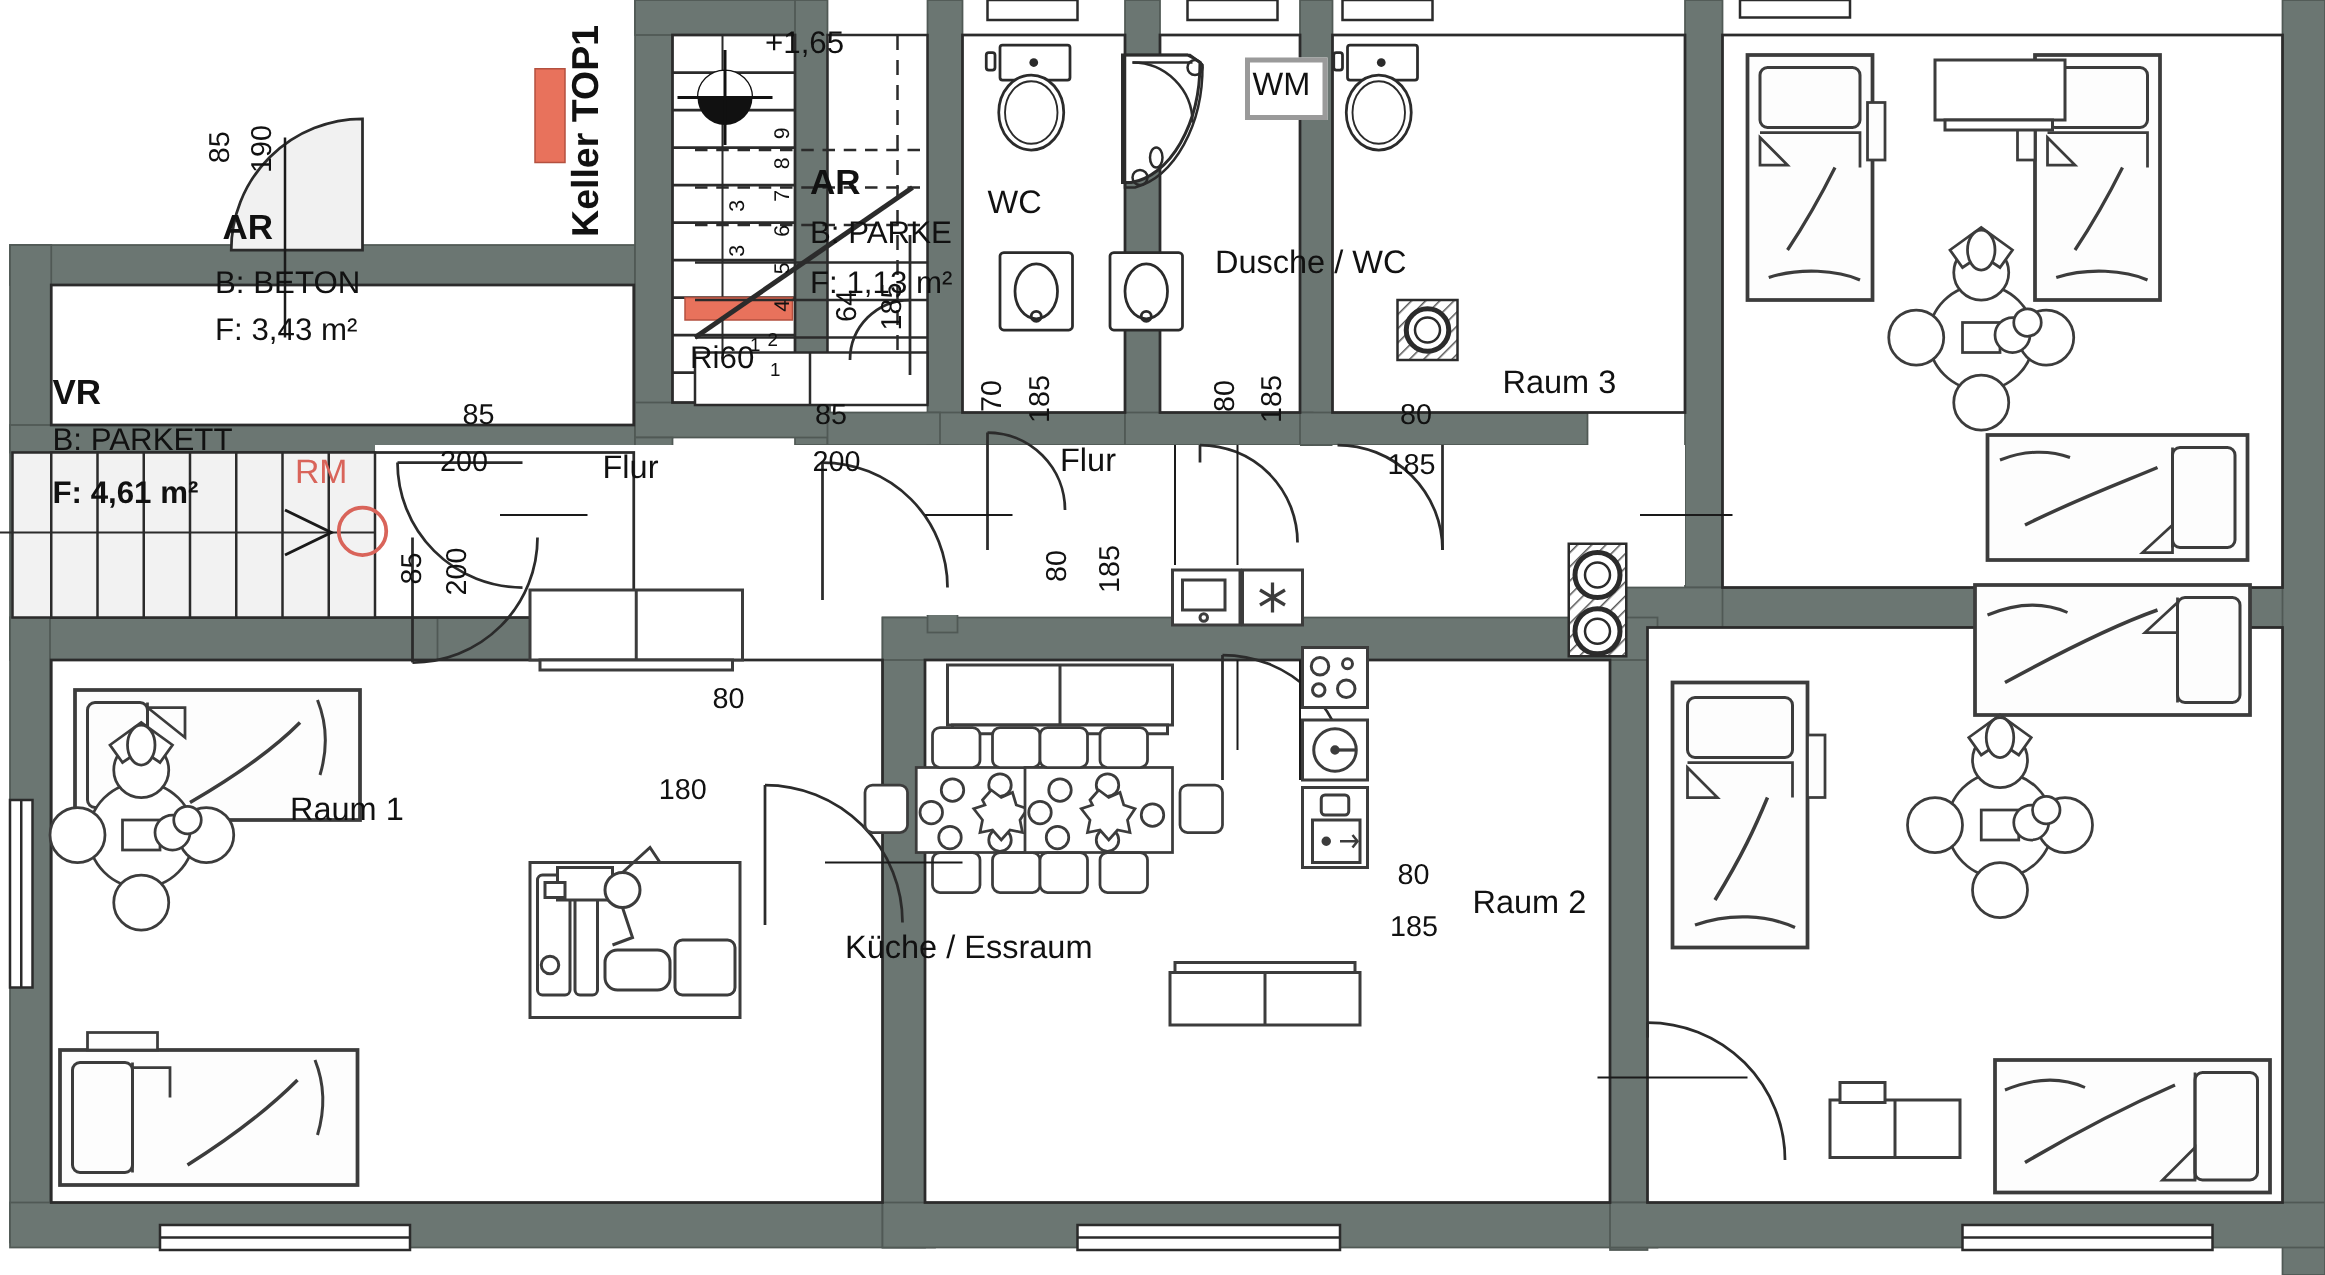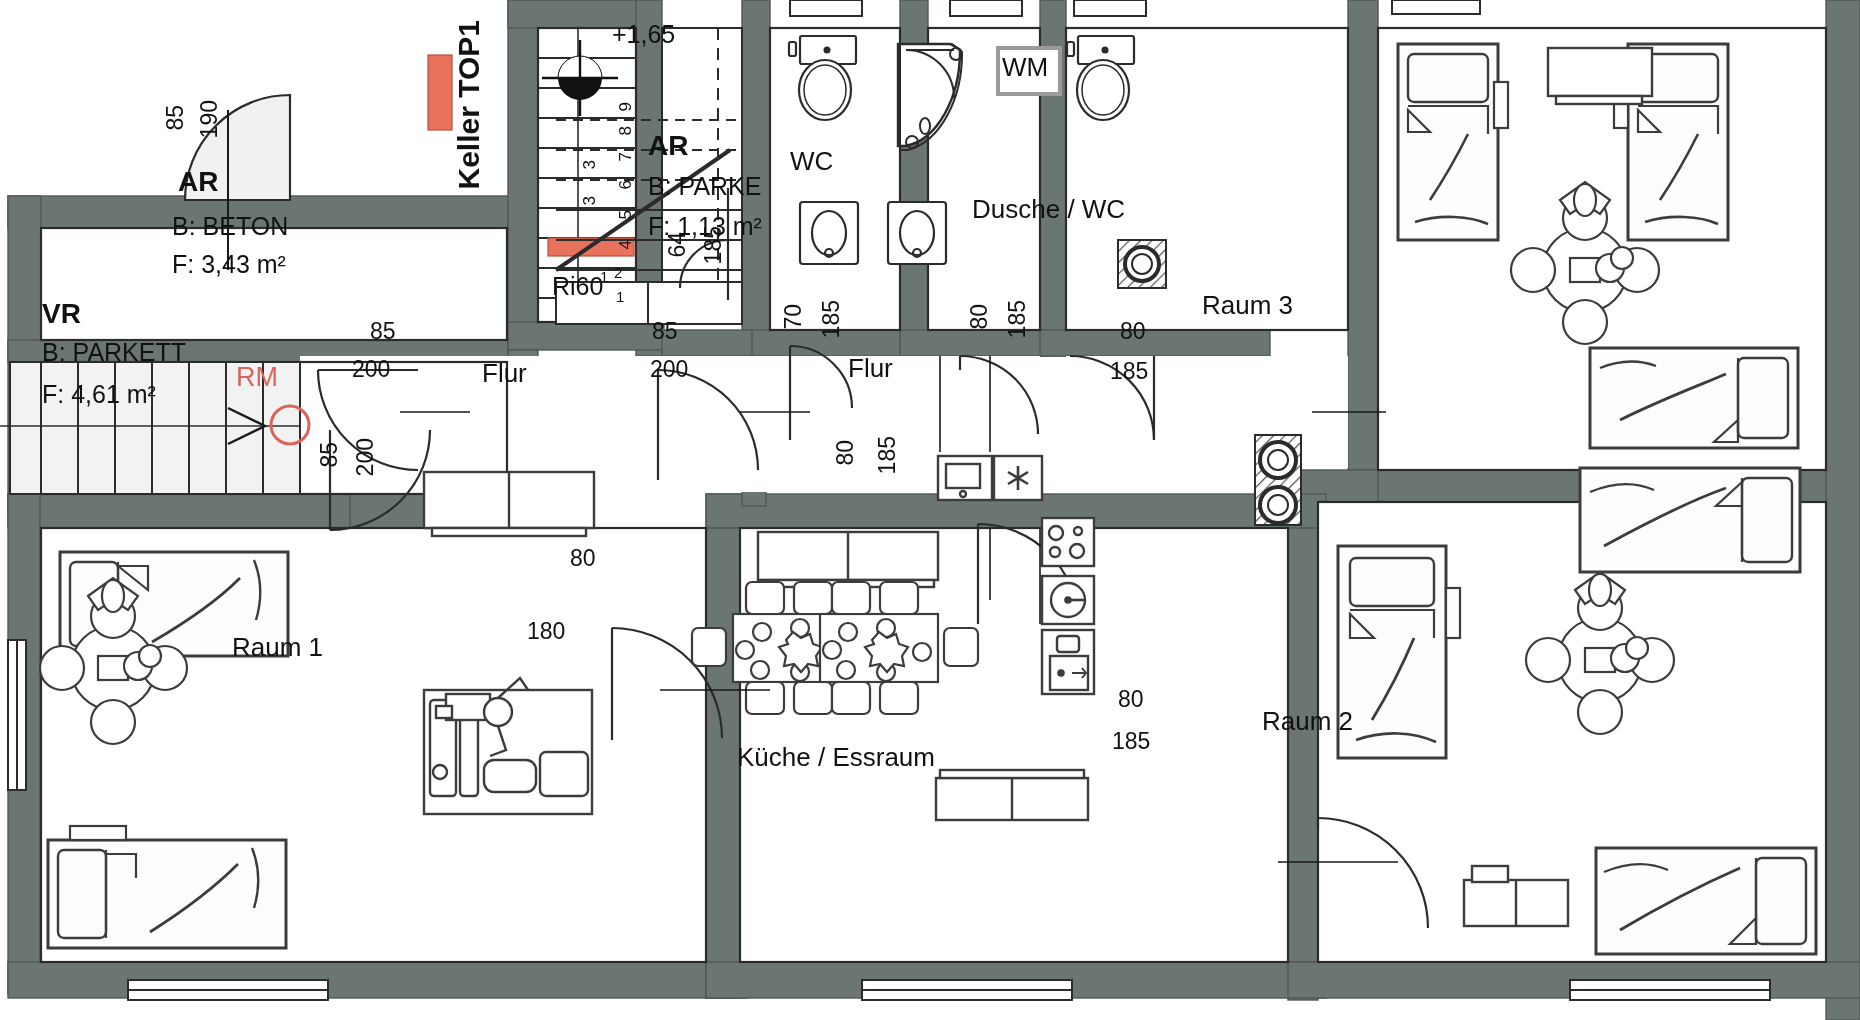--- a/index.html
+++ b/index.html
@@ -504,21 +504,21 @@
   </g>
 </svg>
 
 
 <div class="lbl roomcode" style="left:178px;top:166px;">AR</div>
 <div class="lbl spec" style="left:172px;top:212px;">B: BETON</div>
 <div class="lbl spec" style="left:172px;top:250px;">F: 3,43 m²</div>
 
 <div class="lbl roomcode" style="left:42px;top:298px;">VR</div>
 <div class="lbl spec" style="left:42px;top:338px;">B: PARKETT</div>
-<div class="lbl spec" style="left:42px;top:380px;">F: 4,61 m²</div>
+<div class="lbl spec" style="left:42px;top:380px;font-weight:bold;">F: 4,61 m²</div>
 <div class="lbl rm" style="left:236px;top:362px;">RM</div>
 
 <div class="lbl dim" style="left:162px;top:105px;writing-mode:vertical-rl;transform:rotate(180deg);">85</div>
 <div class="lbl dim" style="left:196px;top:100px;writing-mode:vertical-rl;transform:rotate(180deg);">190</div>
 
 <div class="lbl kel" style="left:452px;top:20px;writing-mode:vertical-rl;transform:rotate(180deg);">Keller TOP1</div>
 
 <div class="lbl spec" style="left:612px;top:20px;">+1,65</div>
 
 <div class="lbl tiny2" style="left:616px;top:102px;writing-mode:vertical-rl;transform:rotate(180deg);">9</div>
@@ -570,19 +570,19 @@
 <div class="lbl room" style="left:1202px;top:290px;">Raum 3</div>
 
 <div class="lbl room" style="left:232px;top:632px;">Raum 1</div>
 
 <div class="lbl dim" style="left:570px;top:545px;">80</div>
 <div class="lbl dim" style="left:527px;top:585px;margin-top:33px;">180</div>
 
 <div class="lbl dim" style="left:832px;top:440px;writing-mode:vertical-rl;transform:rotate(180deg);">80</div>
 <div class="lbl dim" style="left:874px;top:436px;writing-mode:vertical-rl;transform:rotate(180deg);">185</div>
 
-<div class="lbl room" style="left:737px;top:742px;">Küche / Essraum</div>
-
-<div class="lbl room" style="left:1262px;top:706px;">Raum 2</div>
+<div class="lbl room" style="left:676px;top:742px;">Küche / Essraum</div>
+
+<div class="lbl room" style="left:1178px;top:706px;">Raum 2</div>
 <div class="lbl dim" style="left:1118px;top:686px;">80</div>
 <div class="lbl dim" style="left:1112px;top:728px;">185</div>
 
 </div>
 
 </body></html>

